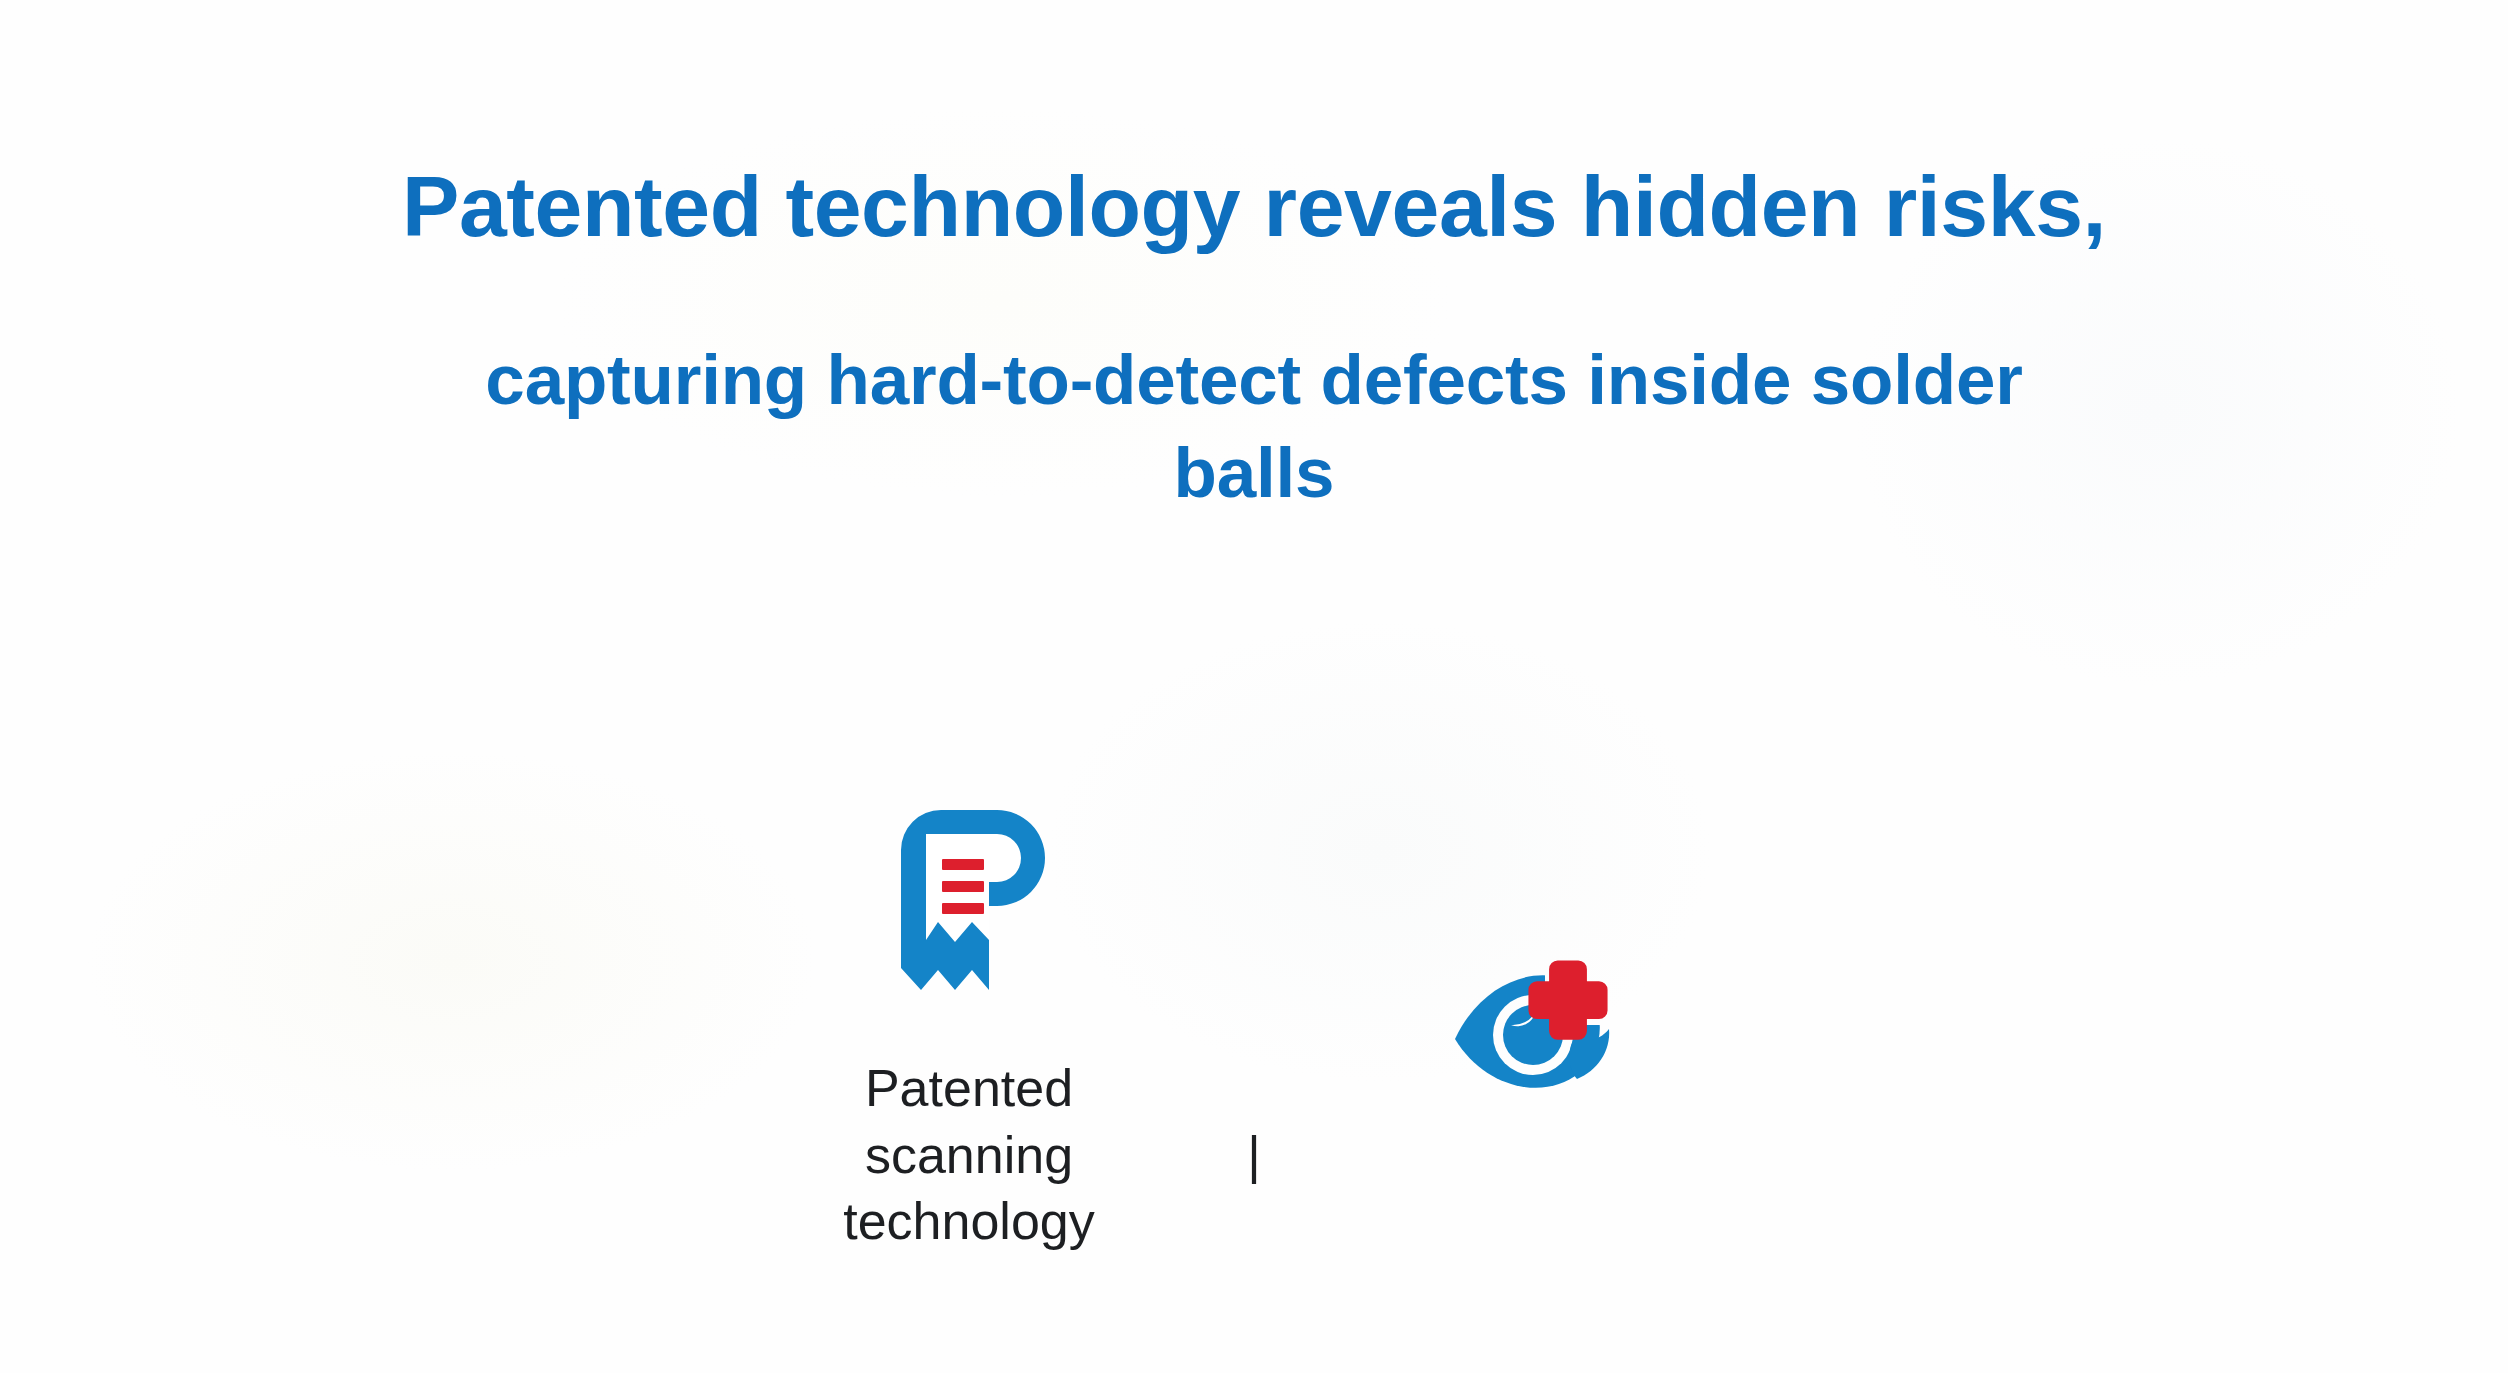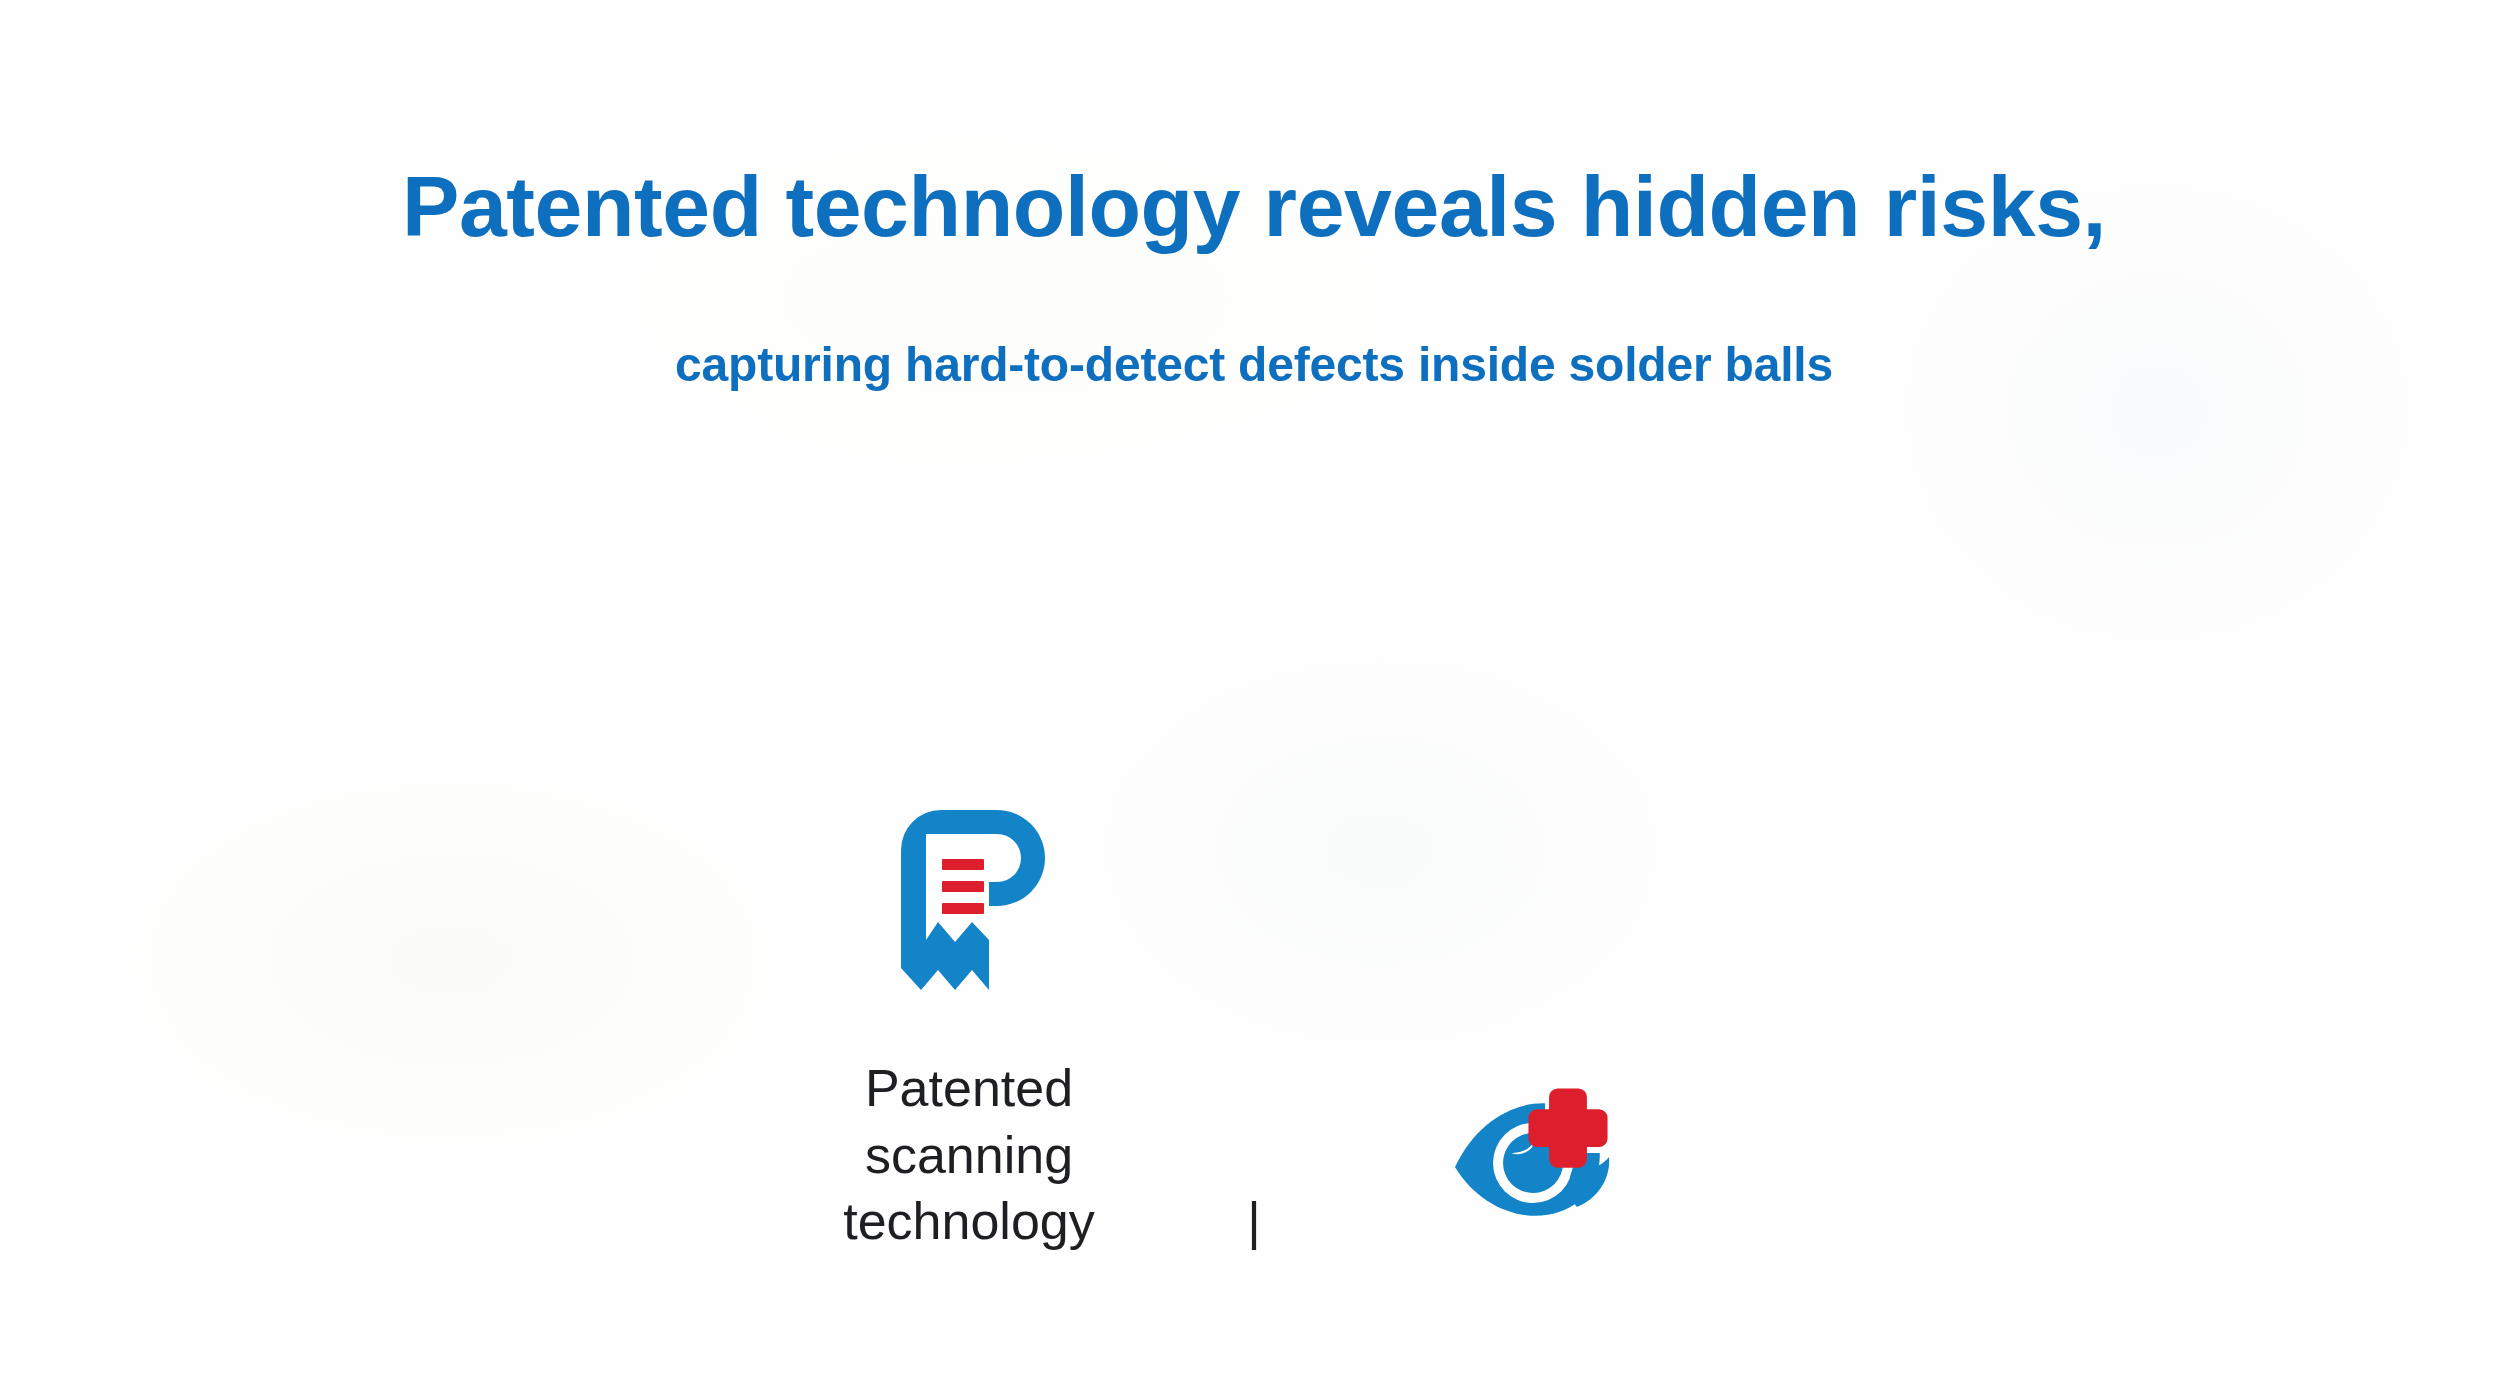--- a/index.html
+++ b/index.html
@@ -41,38 +41,38 @@
     font-size: 86px;
     font-weight: 700;
     line-height: 1.12;
     letter-spacing: -0.4px;
     white-space: nowrap;
     margin-top: 8px;
   }
   .heading-line-2 {
     display: block;
     margin-top: 80px;
-    font-size: 48px;
+    font-size: 71px;
     font-weight: 700;
     line-height: 1.3;
     letter-spacing: -0.2px;
     max-width: 1680px;
     margin-left: auto;
     margin-right: auto;
   }
 
   
   .features {
     position: absolute;
     left: 0;
     right: 0;
     top: 800px;
     display: flex;
     justify-content: center;
-    align-items: flex-end;
+    align-items: center;
   }
   .feature {
     display: flex;
     flex-direction: column;
     align-items: center;
   }
   .feature-a { width: 470px; }
   .feature-b { width: 470px; }
 
   .icon-wrap {

